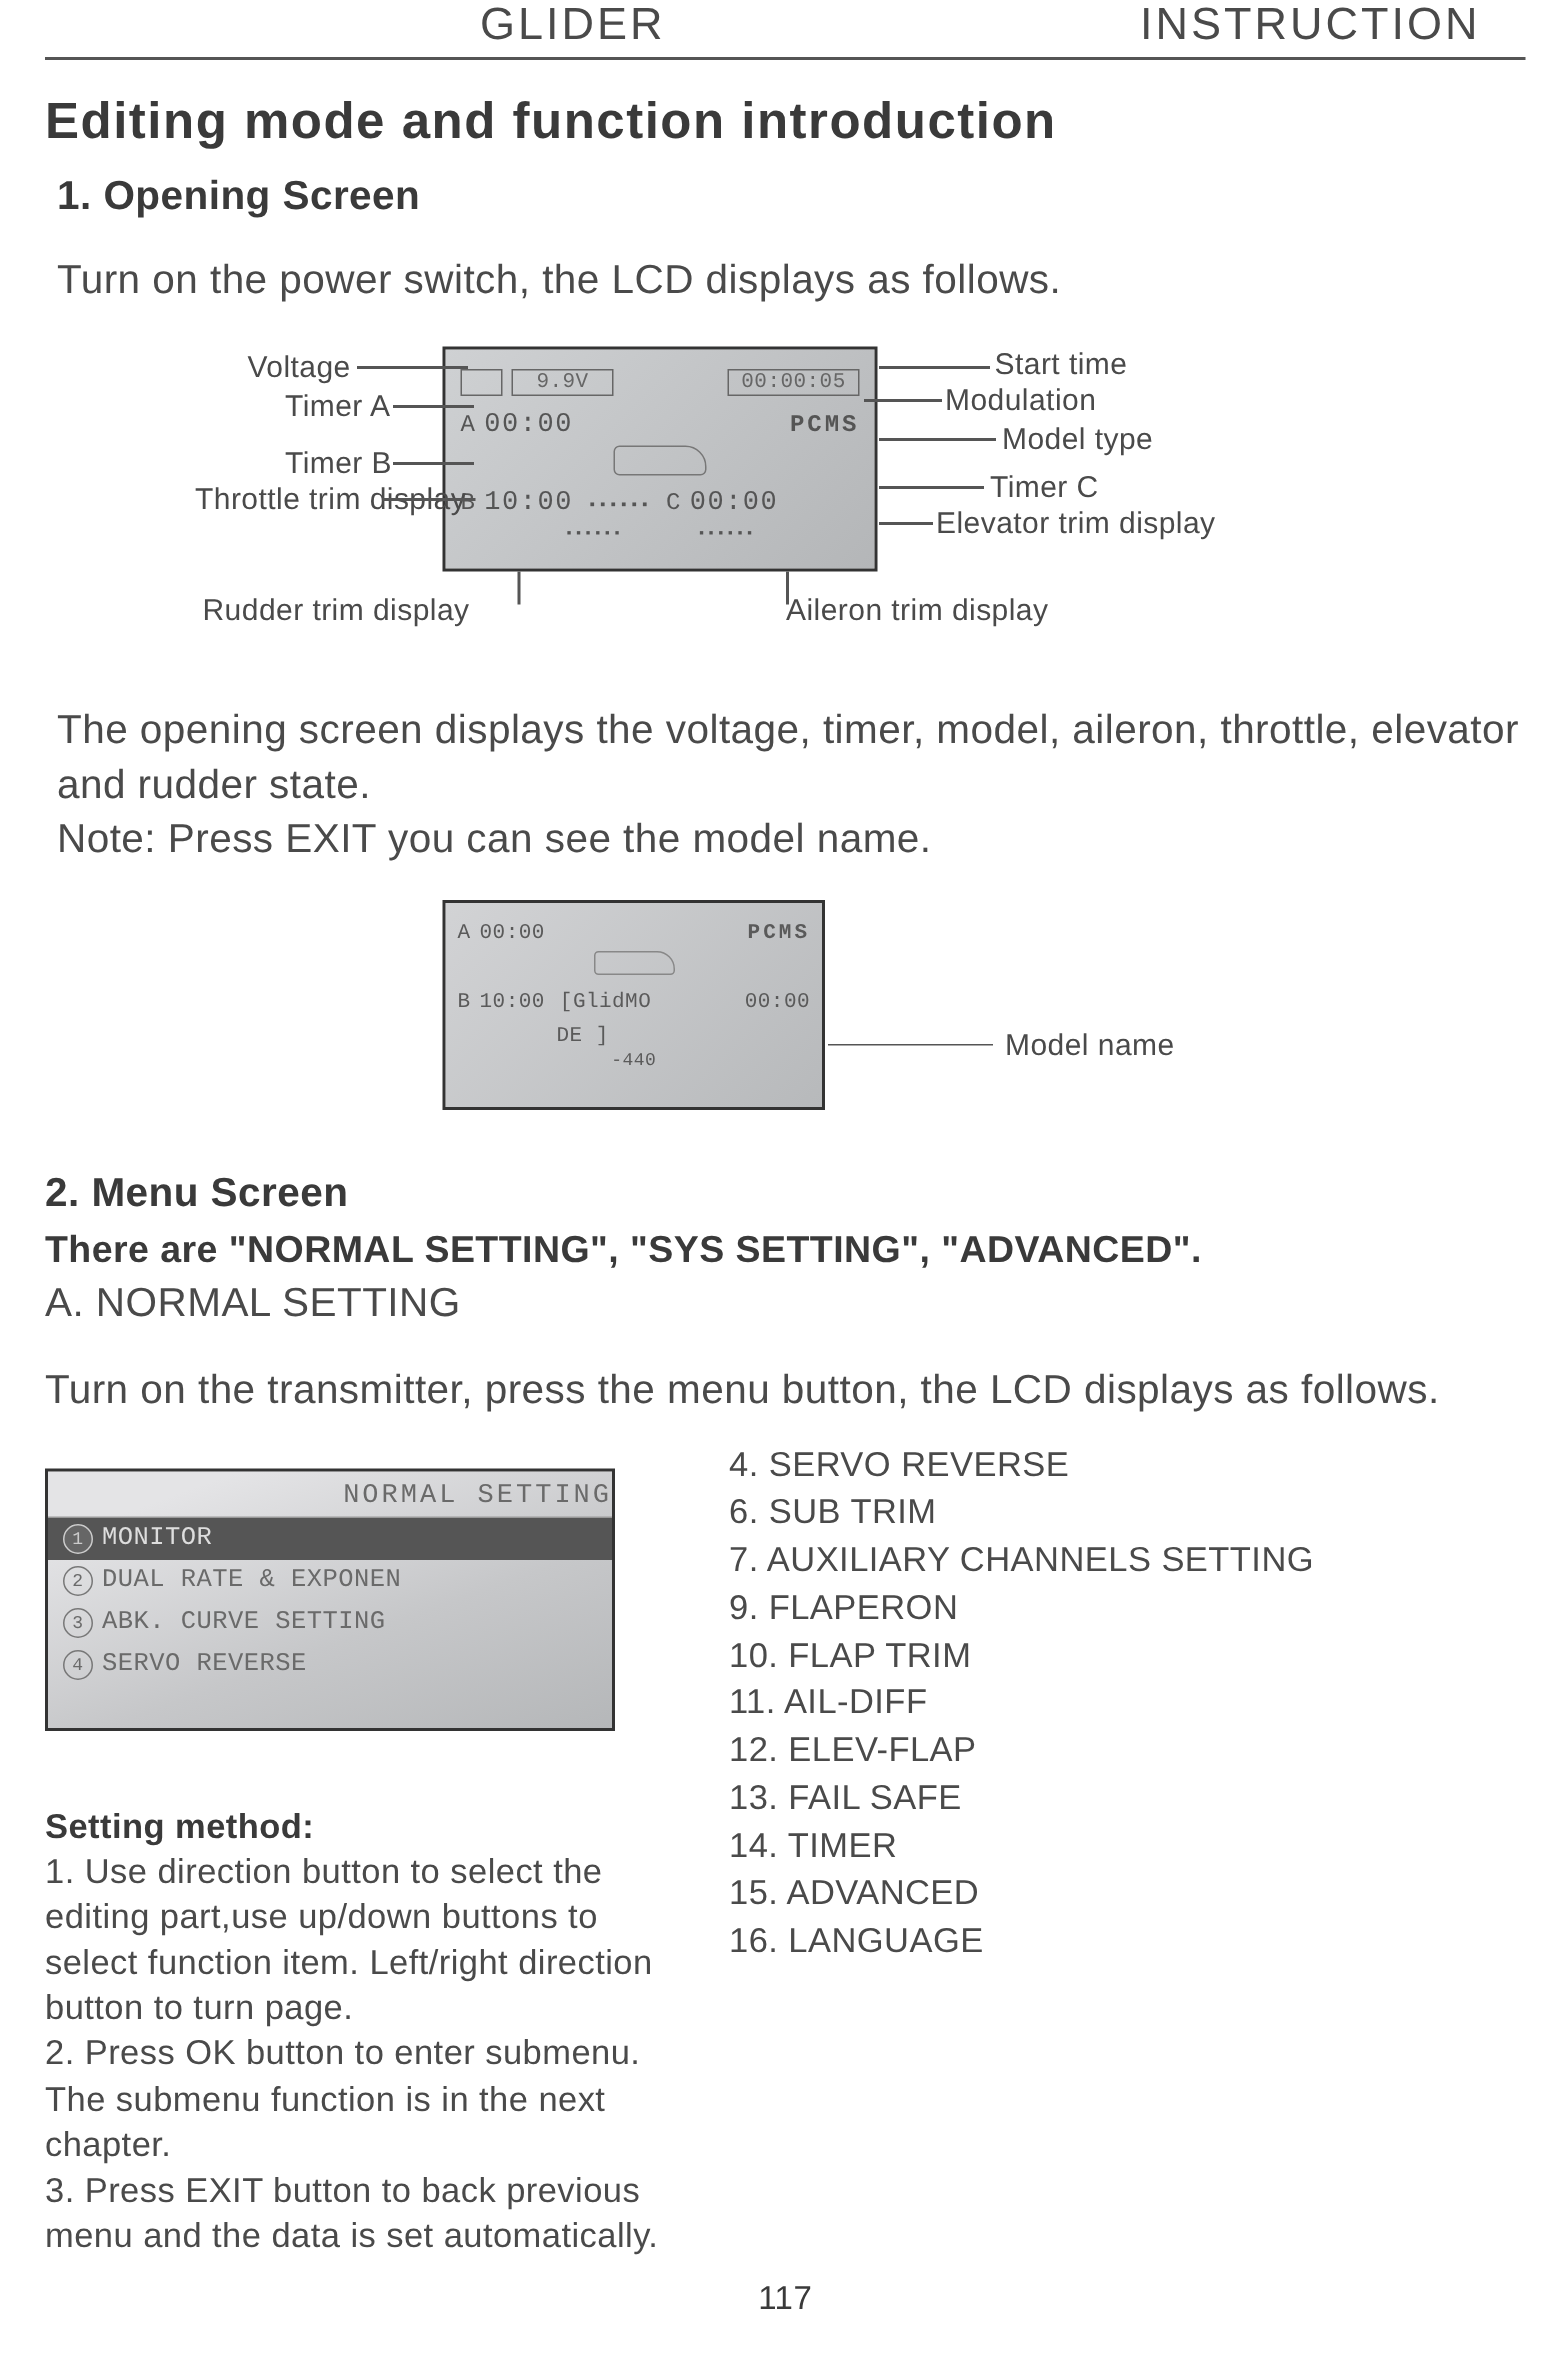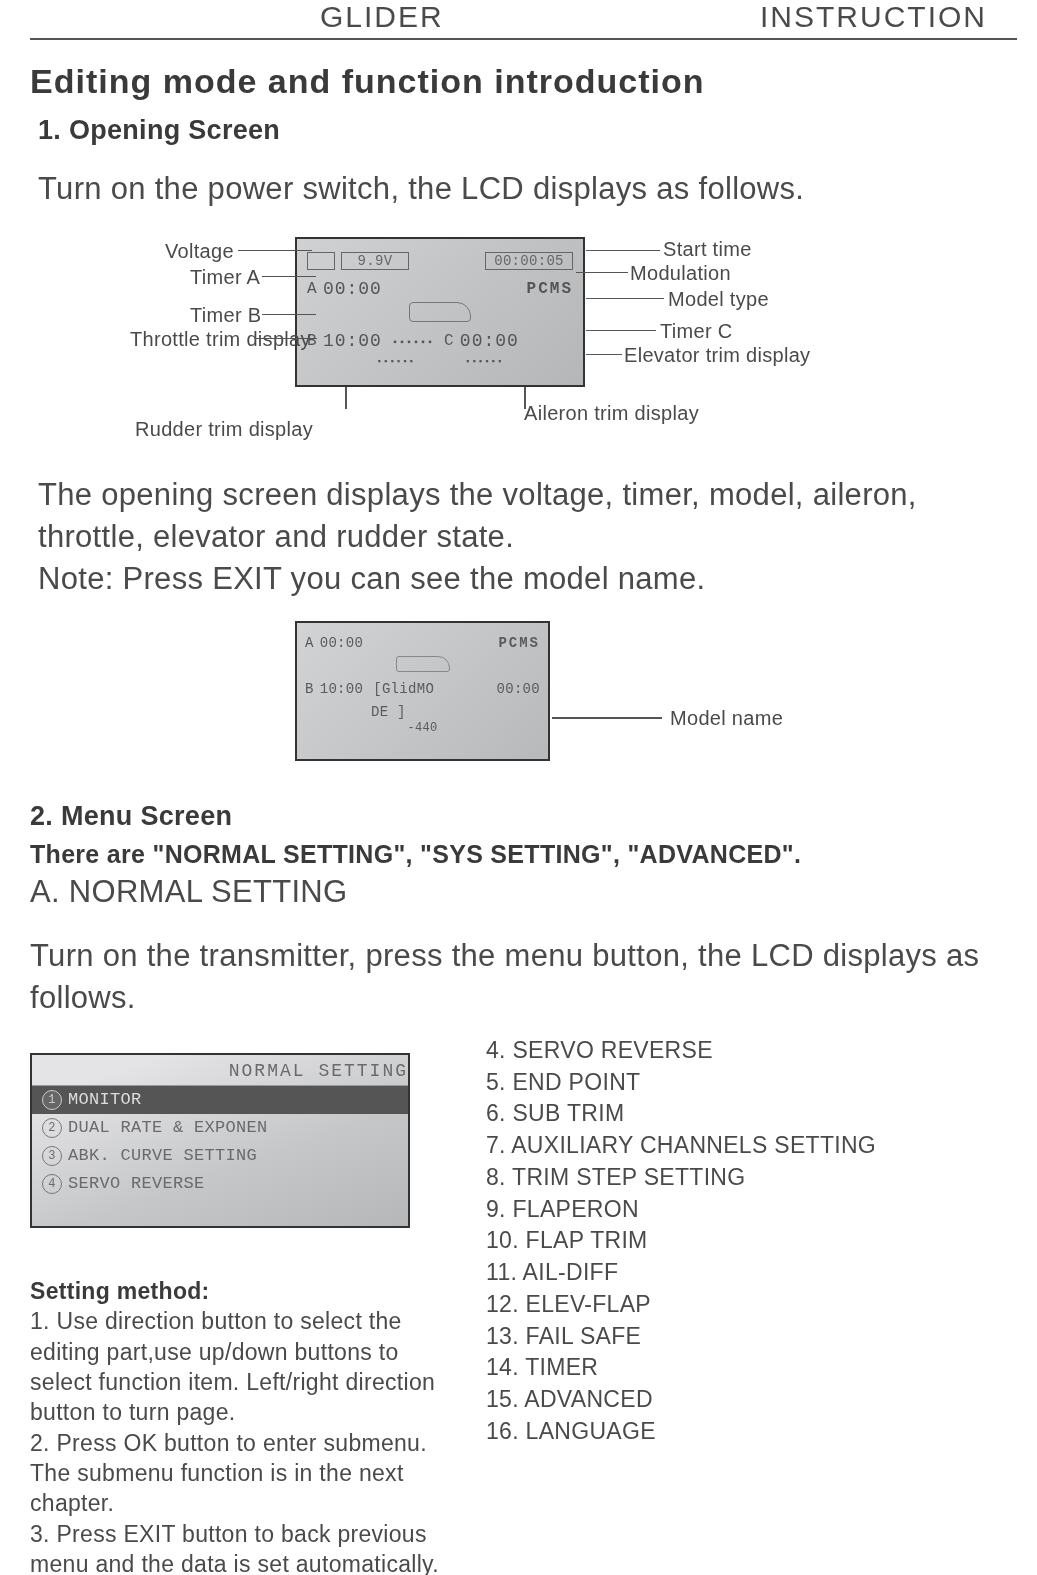--- a/index.html
+++ b/index.html
@@ -26,21 +26,21 @@
     margin: 10px 0 14px 0;
     color: #3a3a3a;
   }
   .h2 {
     font-size: 27px;
     font-weight: bold;
     margin: 6px 0 8px 0;
     color: #3a3a3a;
   }
   .body {
-    font-size: 31px;
+    font-size: 27px;
     line-height: 1.35;
     margin: 22px 0;
     color: #4a4a4a;
   }
   .bodyb {
     font-size: 25px;
     font-weight: bold;
     margin: 2px 0;
     color: #3a3a3a;
   }
@@ -179,21 +179,21 @@
   <div class="lbl" style="left:135px;top:8px">Voltage</div>
   <div class="line" style="left:208px;top:18px;width:74px"></div>
   <div class="lbl" style="left:160px;top:34px">Timer A</div>
   <div class="line" style="left:232px;top:44px;width:54px"></div>
   <div class="lbl" style="left:160px;top:72px">Timer B</div>
   <div class="line" style="left:232px;top:82px;width:54px"></div>
   <div class="lbl" style="left:100px;top:96px;line-height:1.1">
      <span>Throttle trim display</span>
   </div>
   <div class="line" style="left:225px;top:106px;width:62px"></div>
-  <div class="lbl" style="left:105px;top:186px">Rudder trim display</div>
+  <div class="lbl" style="left:105px;top:170px">Rudder trim display</div>
   <div class="sline" style="left:315px;top:155px;height:22px"></div>
 
   <div class="lbl" style="left:633px;top:6px">Start time</div>
   <div class="line" style="left:556px;top:18px;width:74px"></div>
   <div class="lbl" style="left:600px;top:30px">Modulation</div>
   <div class="line" style="left:546px;top:40px;width:52px"></div>
   <div class="lbl" style="left:638px;top:56px">Model type</div>
   <div class="line" style="left:556px;top:66px;width:78px"></div>
   <div class="lbl" style="left:630px;top:88px">Timer C</div>
   <div class="line" style="left:556px;top:98px;width:70px"></div>
@@ -268,24 +268,22 @@
     <div class="method">
       <div class="hd">Setting method:</div>
       <div style="white-space:pre-line">1. Use direction button to select the editing part,use up/down buttons to select function item. Left/right direction button to turn page.
 2. Press OK button to enter submenu. The submenu function is in the next chapter.
 3. Press EXIT button to back previous menu and the data is set automatically.</div>
     </div>
   </div>
 
   <div class="menulist" id="menulist">
       <div>4. SERVO REVERSE</div>
-      <div>5. END POINT</div>
       <div>6. SUB TRIM</div>
       <div>7. AUXILIARY CHANNELS SETTING</div>
-      <div>8. TRIM STEP SETTING</div>
       <div>9. FLAPERON</div>
       <div>10. FLAP TRIM</div>
       <div>11. AIL-DIFF</div>
       <div>12. ELEV-FLAP</div>
       <div>13. FAIL SAFE</div>
       <div>14. TIMER</div>
       <div>15. ADVANCED</div>
       <div>16. LANGUAGE</div>
     </div>
 </div>

